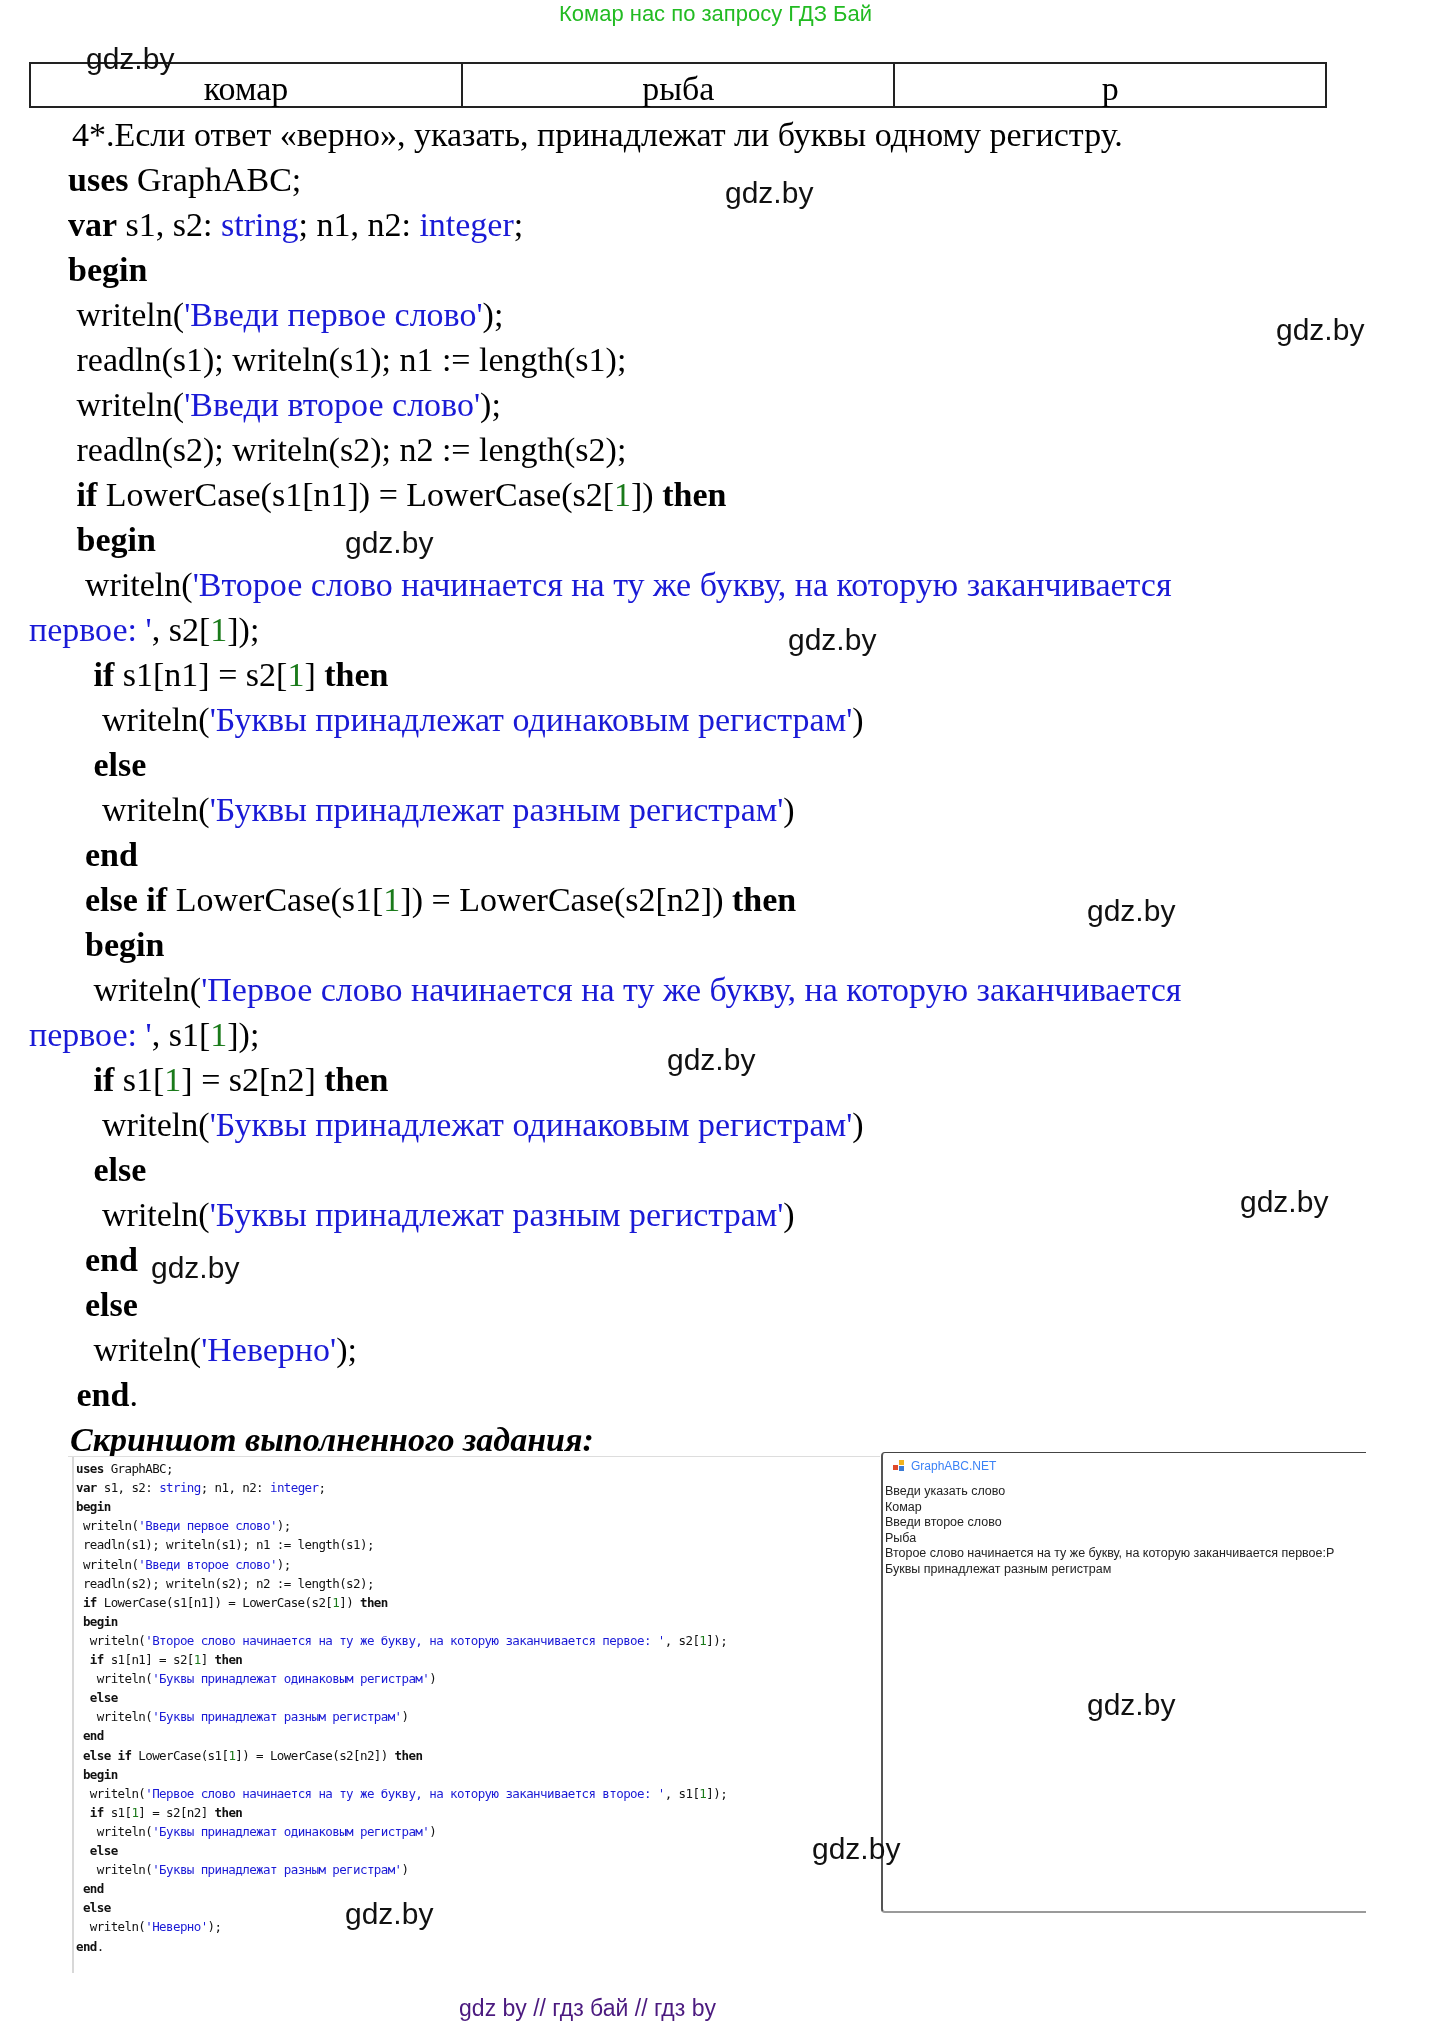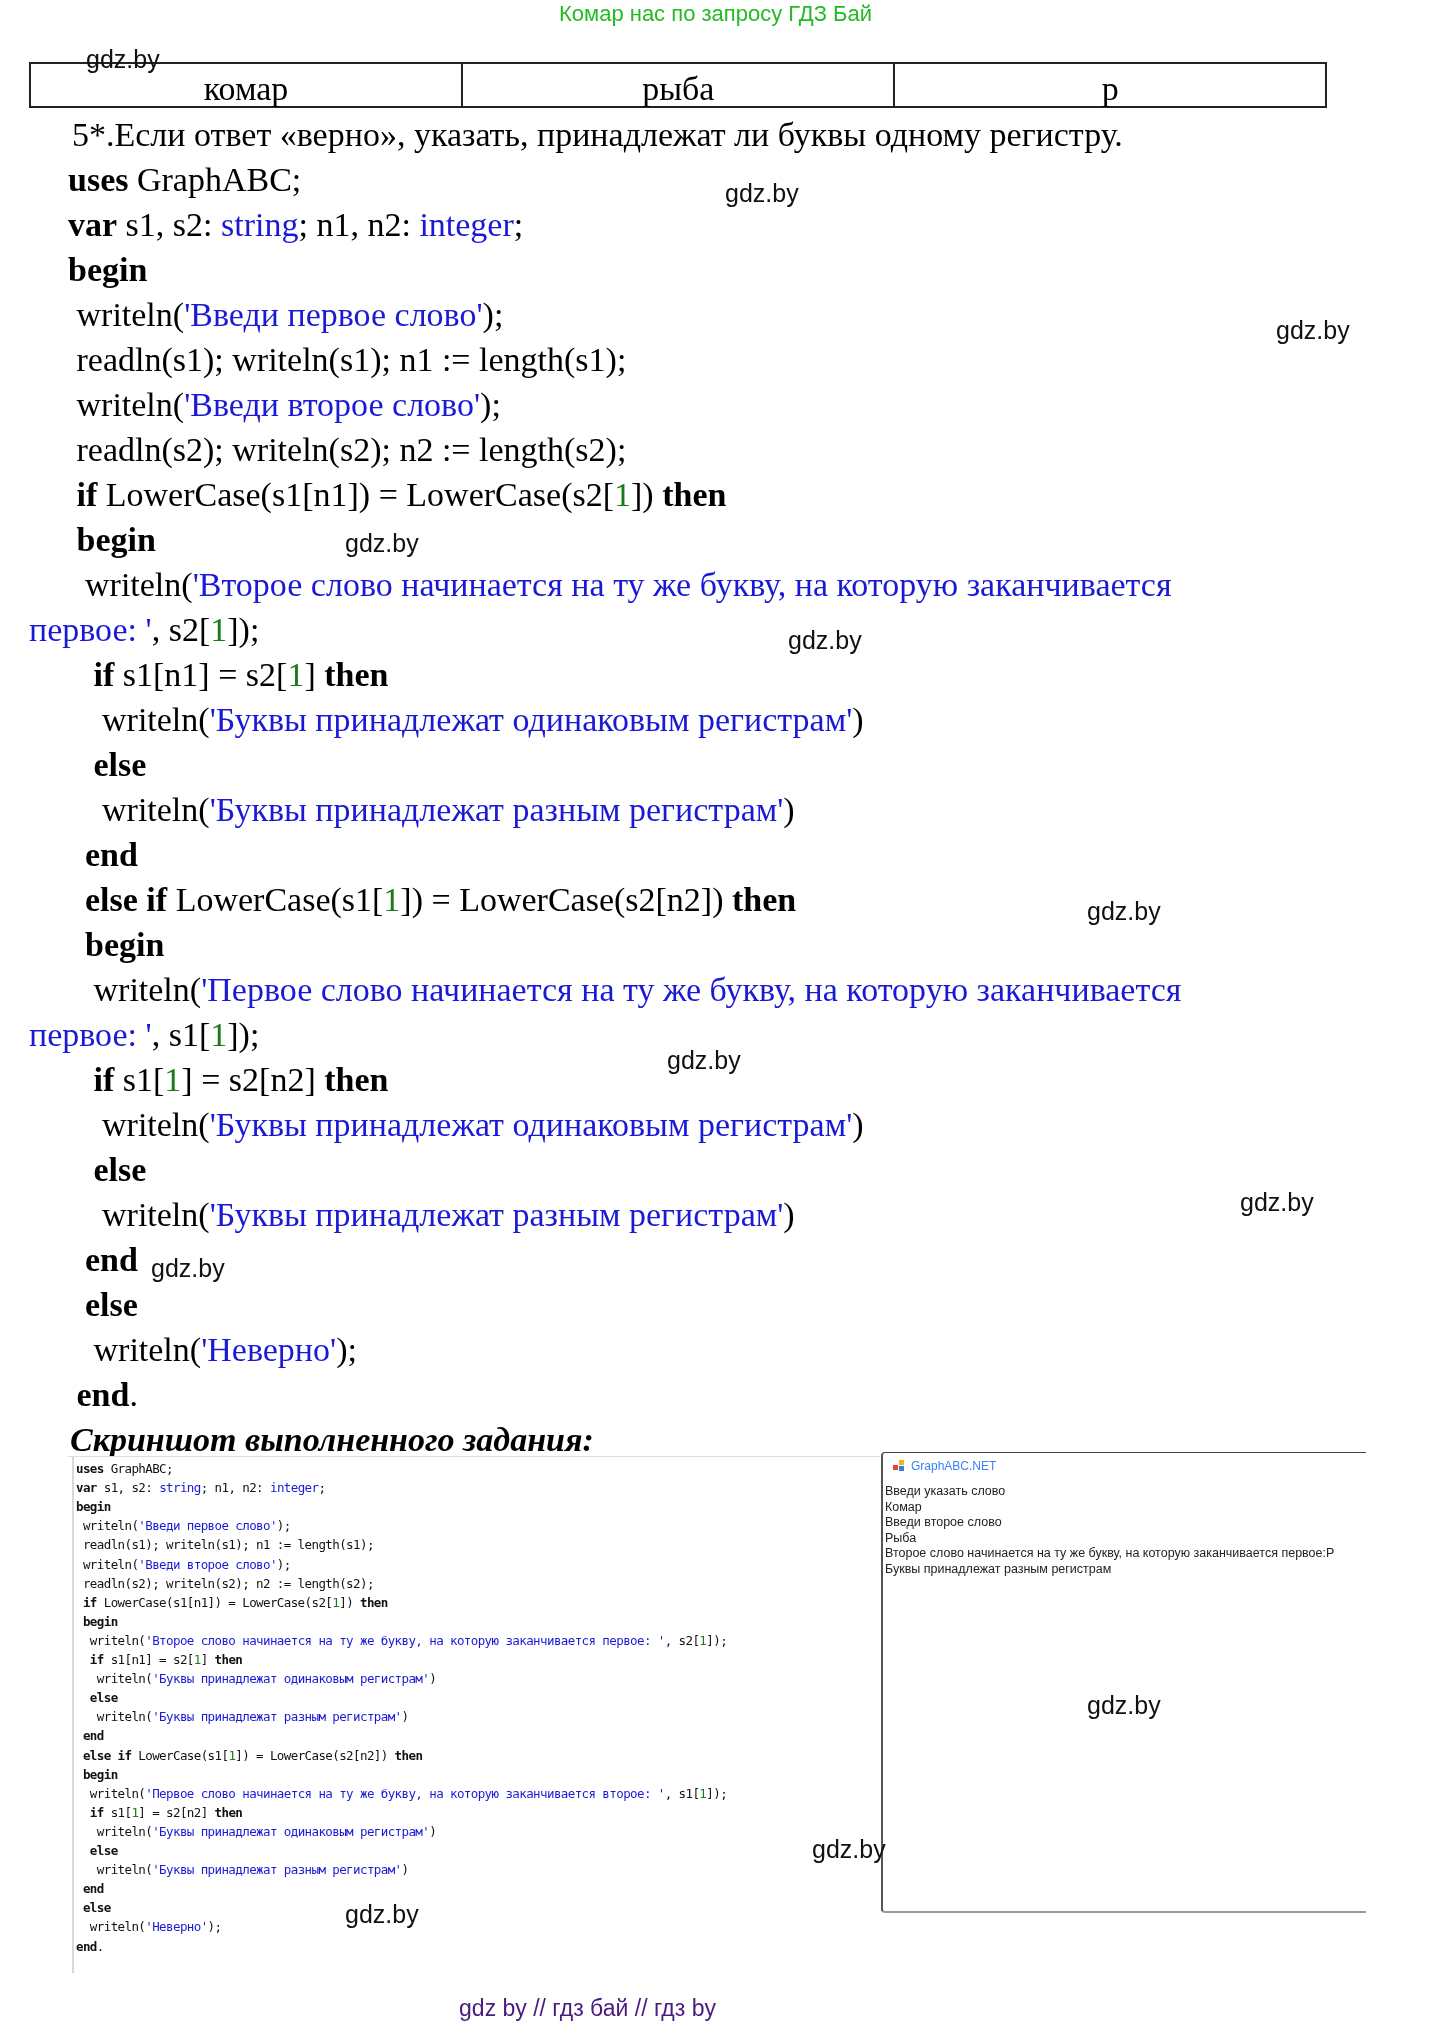--- a/index.html
+++ b/index.html
@@ -7,21 +7,21 @@
   .abs { position:absolute; }
   .top-banner { left:0; top:0; width:1431px; text-align:center; font-family:"Liberation Sans", sans-serif; font-size:22px; color:#22bb22; line-height:28px; }
   table.answer { position:absolute; left:29px; top:62px; width:1298px; border-collapse:collapse; }
   table.answer td { border:2px solid #222; height:42px; width:433px; text-align:center; font-size:34px; line-height:34px; padding:0; vertical-align:bottom; }
   .line { position:absolute; left:0; font-size:34px; line-height:45px; white-space:pre; }
   .kw { font-weight:bold; }
   .str { color:#1a1ad6; }
   .typ { color:#1a1ad6; }
   .num { color:#1a7a1a; }
   .heading { font-style:italic; font-weight:bold; }
-  .wm { position:absolute; font-family:"Liberation Sans", sans-serif; font-size:25px; color:#111; line-height:30px; }
+  .wm { position:absolute; font-family:"Liberation Sans", sans-serif; font-size:30px; color:#111; line-height:30px; }
   
   .code-shot { position:absolute; left:68px; top:1456px; width:812px; height:516px; background:#fff; border-top:1px solid #ddd; }
   .code-shot .gutter { position:absolute; left:4px; top:0; width:2px; height:516px; background:#d8d8d8; }
   .code-line { position:absolute; left:8px; font-family:"DejaVu Sans Mono", monospace; font-size:12.5px; line-height:19px; white-space:pre; color:#111; letter-spacing:-0.6px; }
   .code-line .ckw { font-weight:bold; }
   .code-line .cstr { color:#1a1ad6; }
   .code-line .ctyp { color:#1a1ad6; }
   .code-line .cnum { color:#1a7a1a; }
   
   .out-win { position:absolute; left:881px; top:1452px; width:483px; height:458px; border-left:2px solid #555; border-top:1px solid #444; border-bottom:2px solid #9a9a9a; border-radius:4px 0 0 4px; background:#fff; }
@@ -39,21 +39,21 @@
 <table class="answer">
   <tbody>
       <tr>
     <td>комар</td>
     <td>рыба</td>
     <td>р</td>
   </tr>
 </tbody>
   </table>
 
-<div class="line" style="top:112px;left:72px;">5*.Если ответ «верно», указать, принадлежат ли буквы одному регистру.</div>
+<div class="line" style="top:112px;left:72px;">4*.Если ответ «верно», указать, принадлежат ли буквы одному регистру.</div>
 
 <div>
   <div class="line" style="top:157px;left:68px;"><span class="kw">uses</span><span> GraphABC;</span></div>
   <div class="line" style="top:202px;left:68px;"><span class="kw">var</span><span> s1, s2: </span><span class="typ">string</span><span>; n1, n2: </span><span class="typ">integer</span><span>;</span></div>
   <div class="line" style="top:247px;left:68px;"><span class="kw">begin</span></div>
   <div class="line" style="top:292px;left:68px;"><span> writeln(</span><span class="str">'Введи первое слово'</span><span>);</span></div>
   <div class="line" style="top:337px;left:68px;"> readln(s1); writeln(s1); n1 := length(s1);</div>
   <div class="line" style="top:382px;left:68px;"><span> writeln(</span><span class="str">'Введи второе слово'</span><span>);</span></div>
   <div class="line" style="top:427px;left:68px;"> readln(s2); writeln(s2); n2 := length(s2);</div>
   <div class="line" style="top:472px;left:68px;"><span class="kw"> if</span><span> LowerCase(s1[n1]) = LowerCase(s2[</span><span class="num">1</span><span>]) </span><span class="kw">then</span></div>

